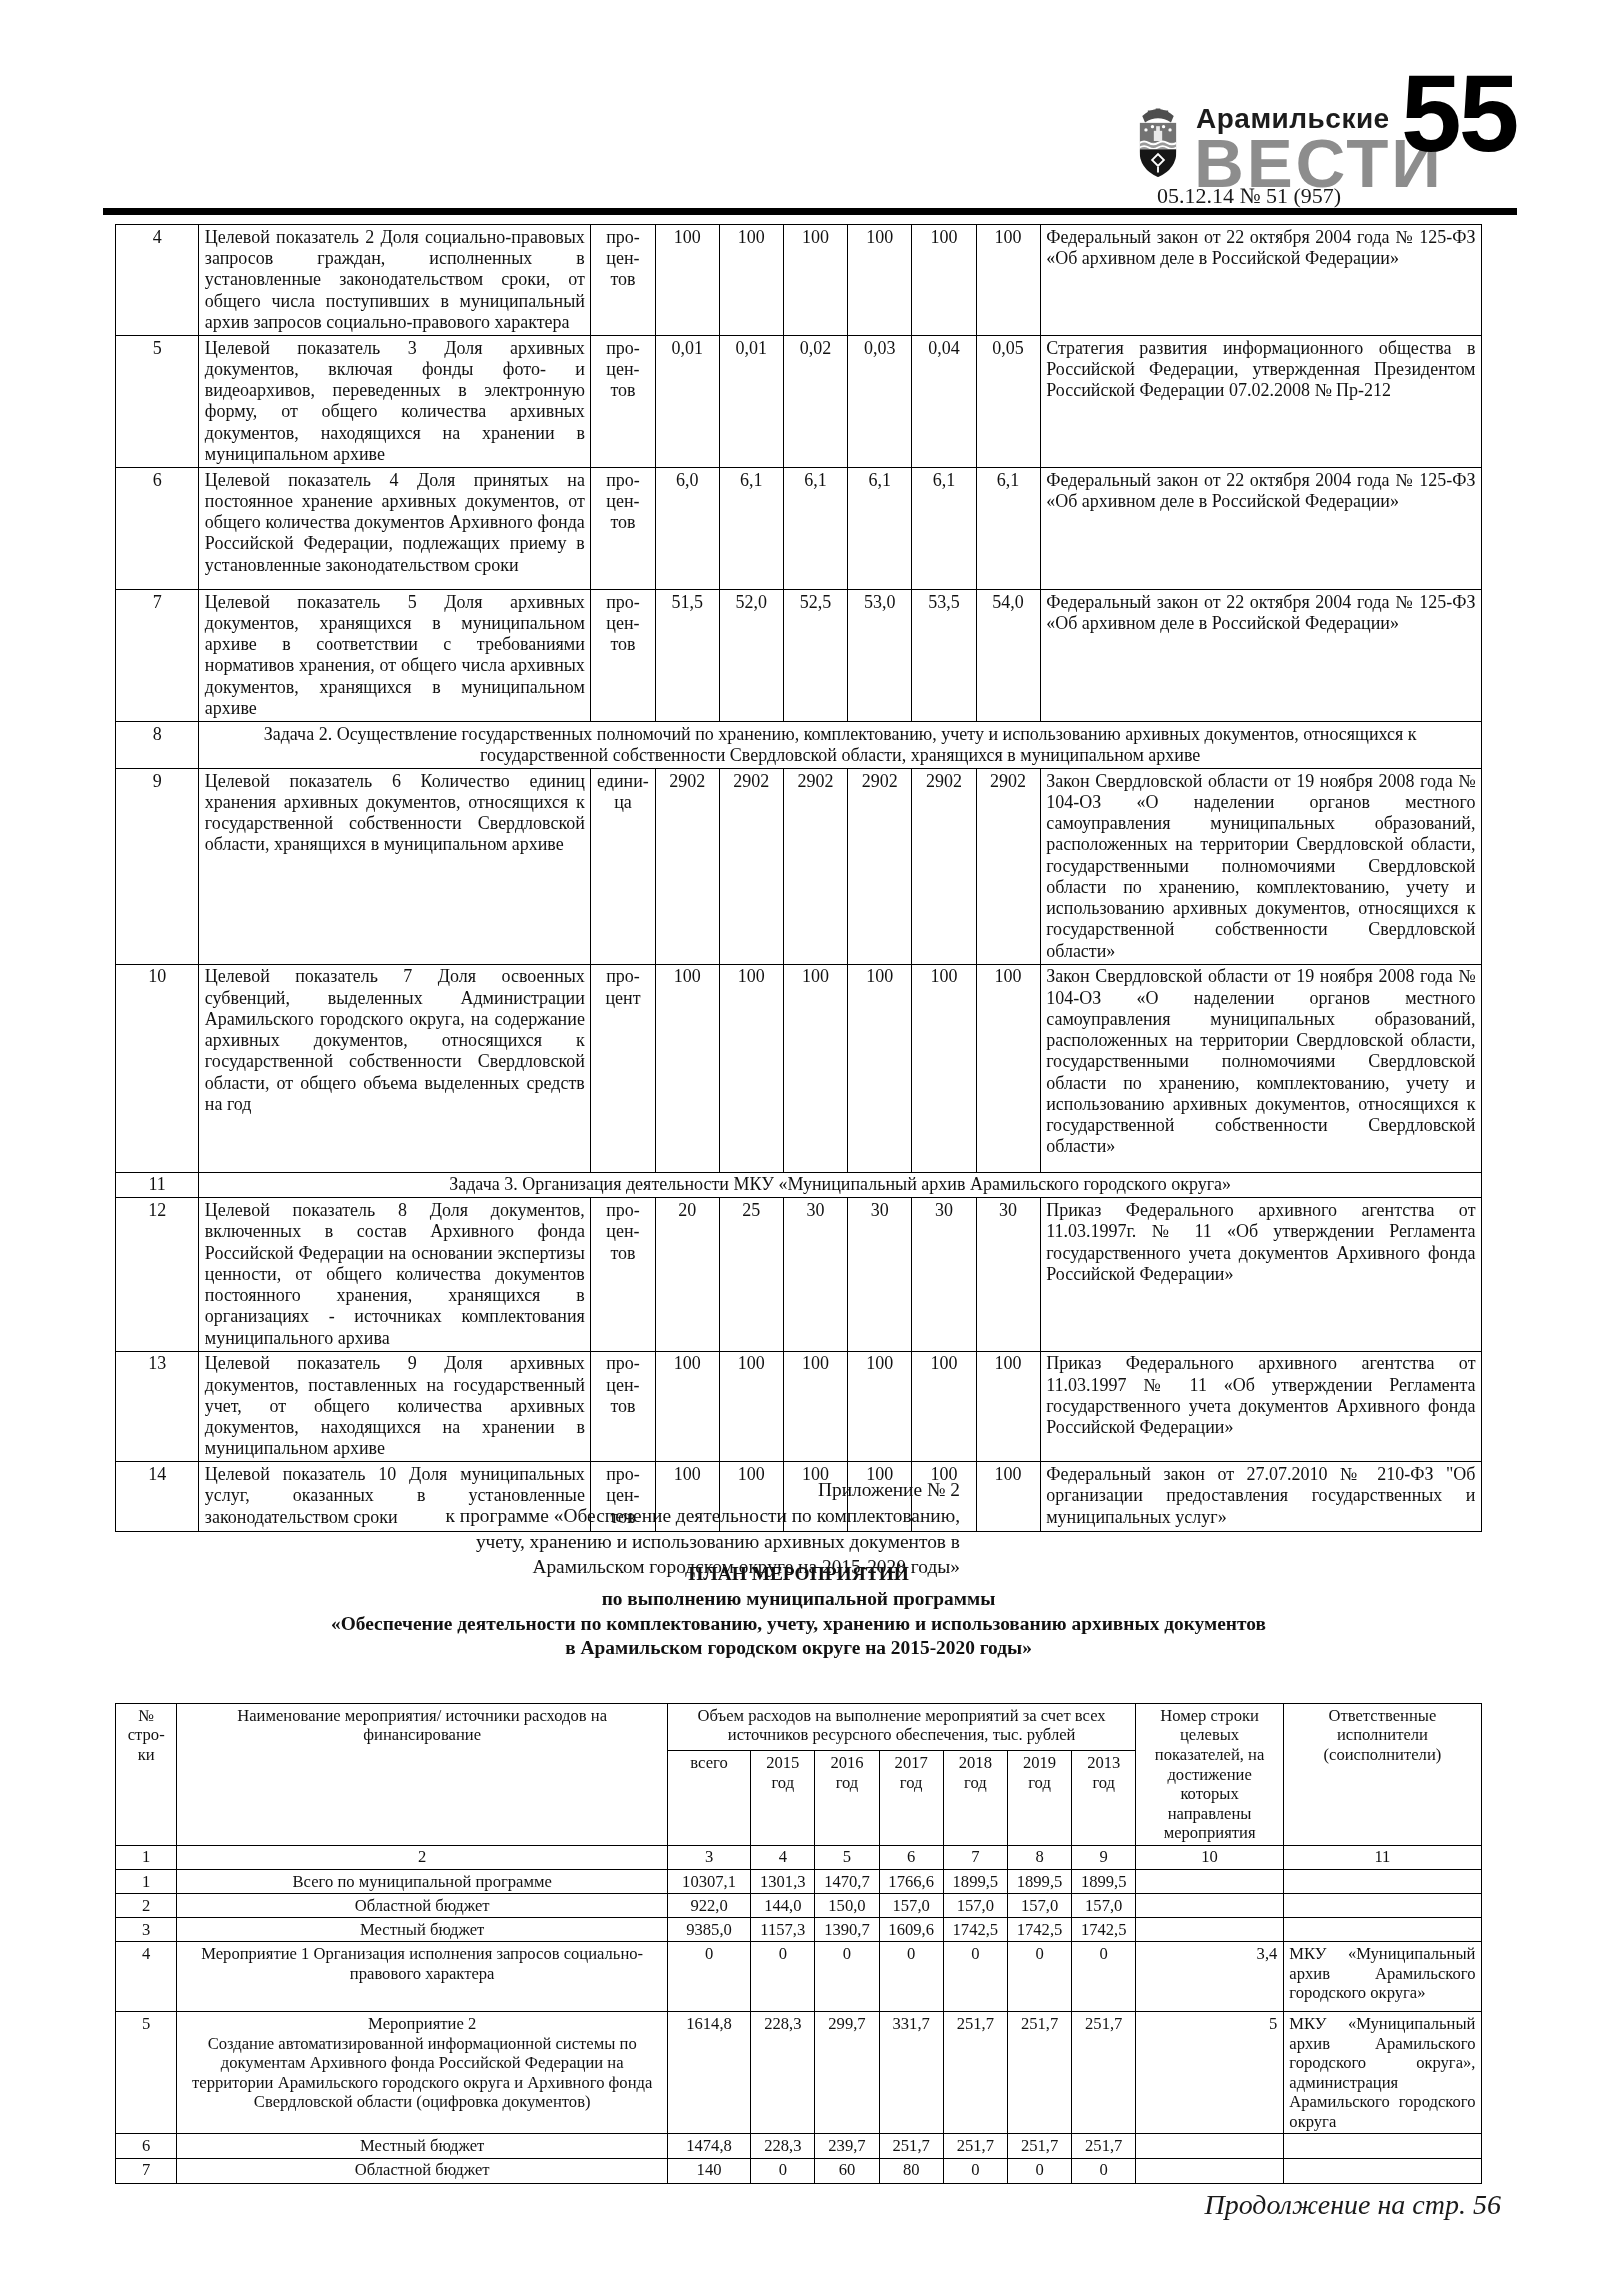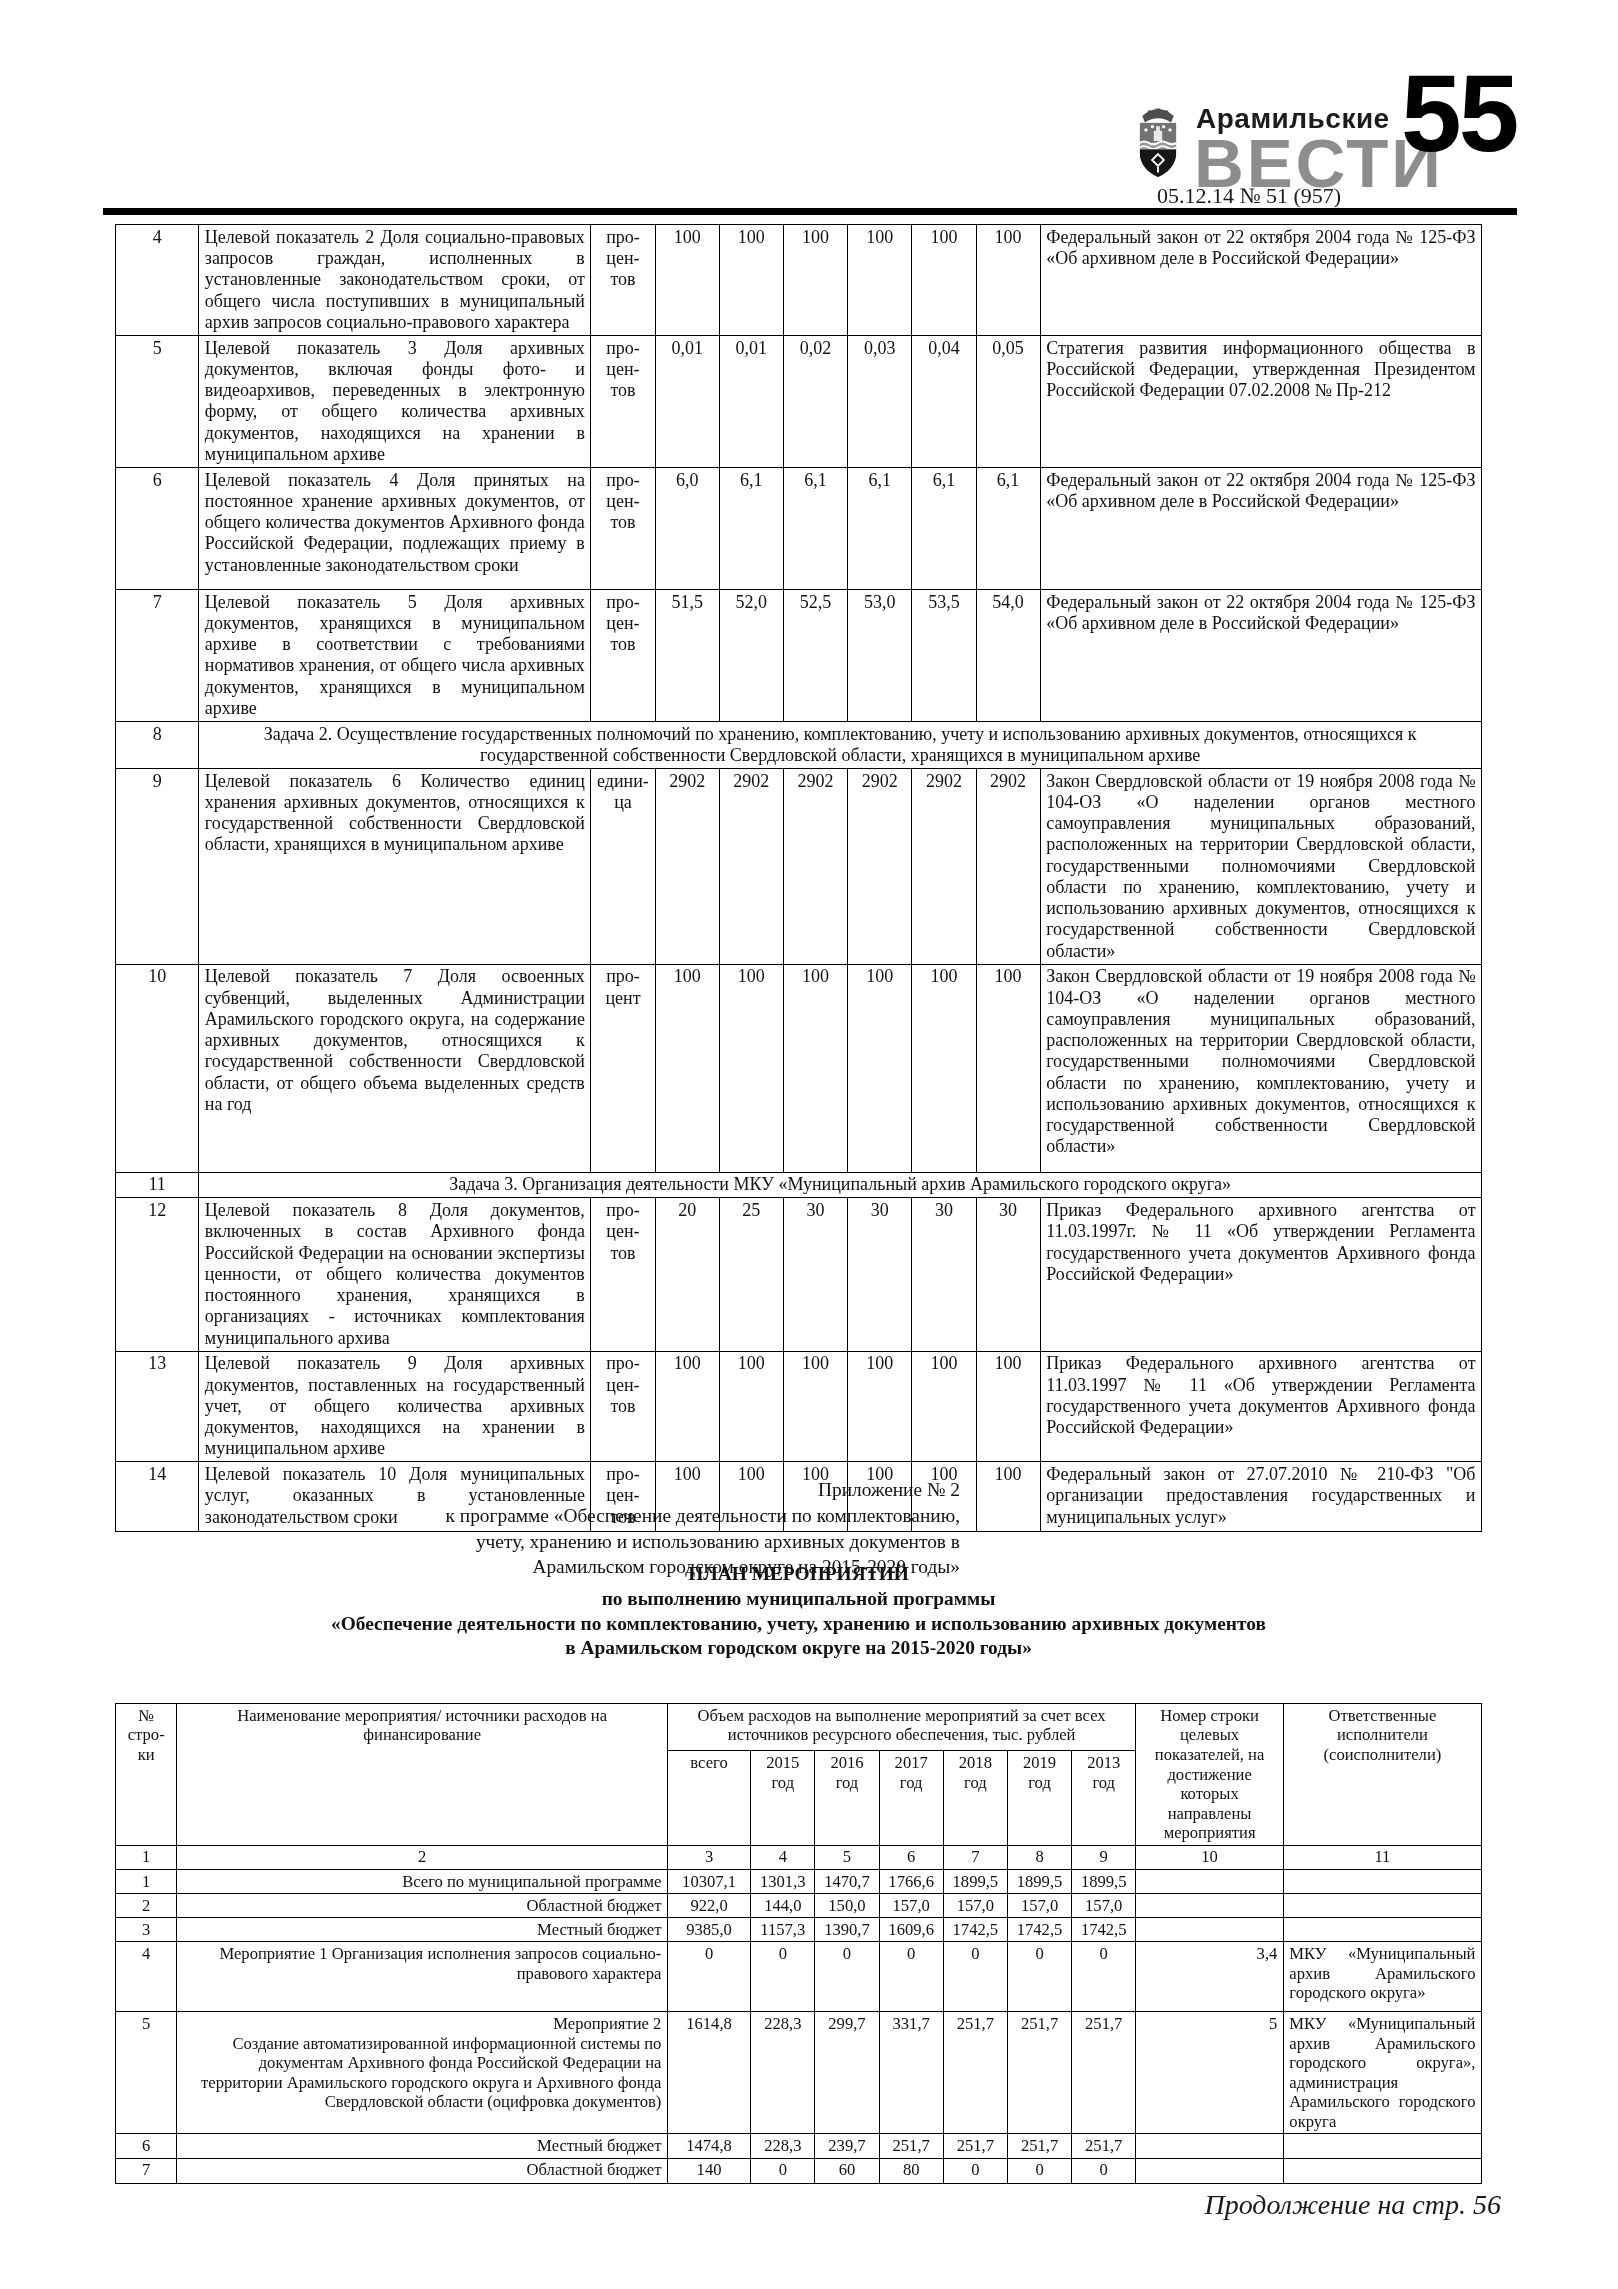--- a/index.html
+++ b/index.html
@@ -23,21 +23,21 @@
   .t1{position:absolute;left:115px;top:224px;width:1367px;font-size:18px;line-height:1.18;}
   .t1 .c-num{text-align:center;}
   .t1 .c-name{text-align:justify;}
   .t1 .c-unit{text-align:center;padding:1.8px 2.8px;}
   .t1 .c-val{text-align:center;padding:1.8px 1.8px;}
   .t1 .c-basis{text-align:justify;}
   .t1 .c-task{text-align:center;}
   .t2{position:absolute;left:115px;top:1703px;width:1367px;font-size:16.6px;line-height:1.18;}
   .t2 th{text-align:center;}
   .t2 .c-num{text-align:center;}
-  .t2 .c-name{text-align:right;}
+  .t2 .c-name{text-align:center;}
   .t2 .c-val{text-align:center;padding:1.8px 1.8px;}
   .t2 .c-target{text-align:right;margin-top:44px;}
   .t2 .c-resp{text-align:justify;}
   .pre{white-space:pre-line;}
   
   .appendix{position:absolute;left:332px;top:1477px;width:628px;text-align:right;font-size:19.4px;line-height:1.33;}
   .plan-title{position:absolute;left:115px;top:1562px;width:1367px;text-align:center;
     font-weight:700;font-size:19.4px;line-height:1.28;}
   .footer-note{position:absolute;top:2189px;left:1021px;width:480px;text-align:right;
     font-style:italic;font-size:28px;color:#1a1a1a;}

